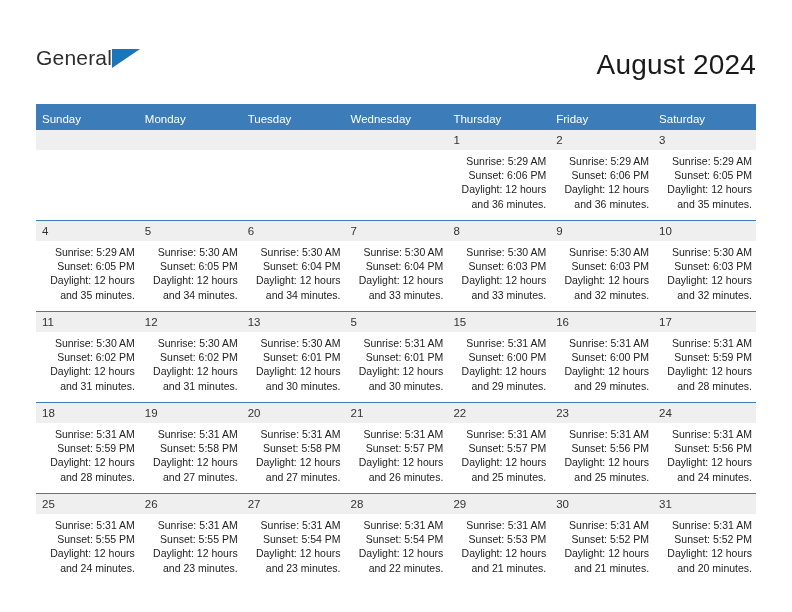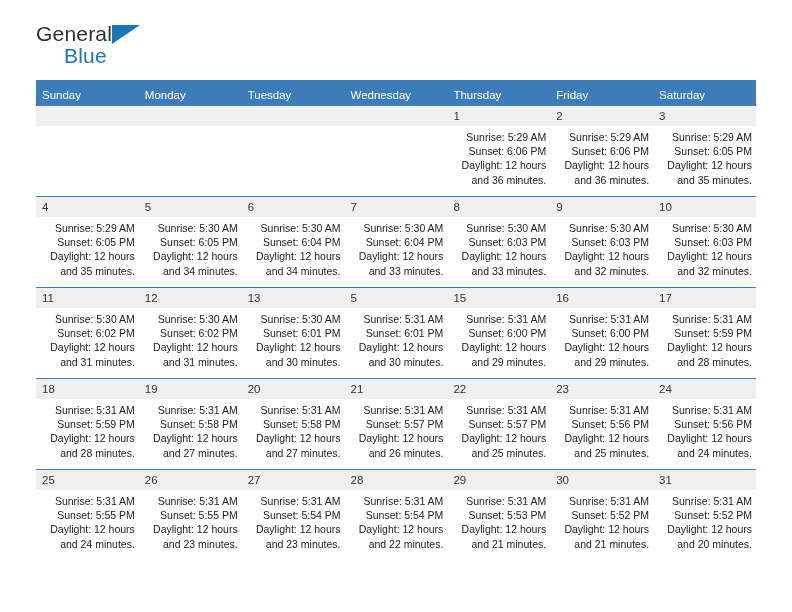--- a/index.html
+++ b/index.html
@@ -22,20 +22,21 @@
     box-sizing: border-box;
     padding: 0 36px;
   }
 
   
   .header {
     position: relative;
     height: 72px;
     padding-top: 22px;
     box-sizing: border-box;
+    margin-top: 24px;
   }
 
   .logo {
     position: absolute;
     left: 0;
     top: 22px;
     width: 200px;
     height: 52px;
   }
   .logo-general {
@@ -140,24 +141,24 @@
 </head>
 <body>
 
 <div class="page">
 
   <div class="header">
 
     <div class="logo">
       <div class="logo-general">General</div>
       <div class="logo-tri"></div>
-      <div class="logo-blue">Blue</div>
     </div>
 
     <div class="title-block">
+      <div class="month-title">August 2024</div>
     </div>
 
   </div>
 
   <table class="calendar">
     <thead>
       <tr id="weekday-row">
           <th>Sunday</th>
           <th>Monday</th>
           <th>Tuesday</th>

